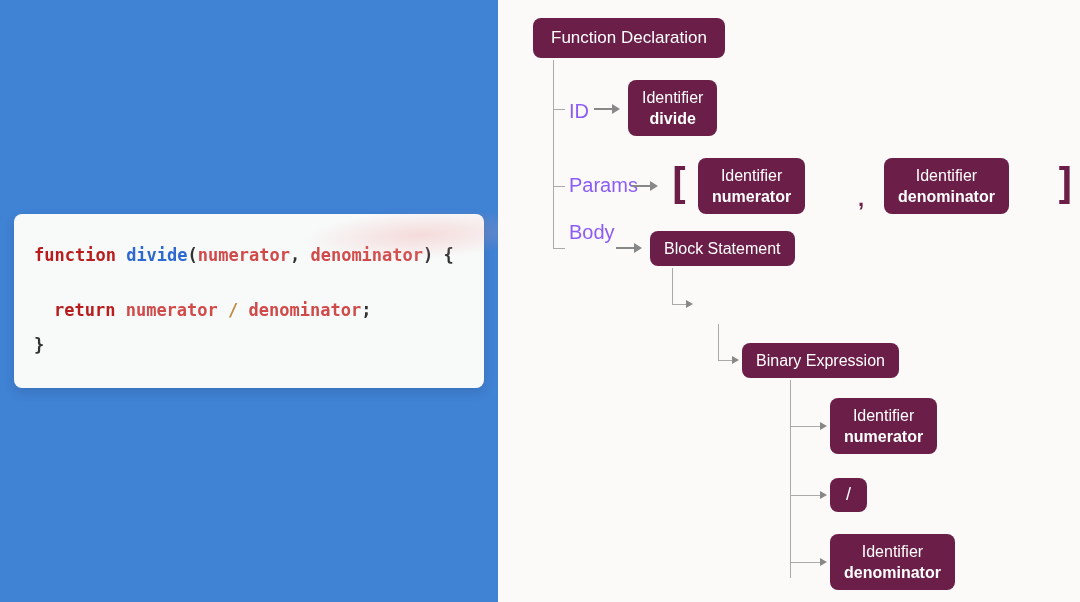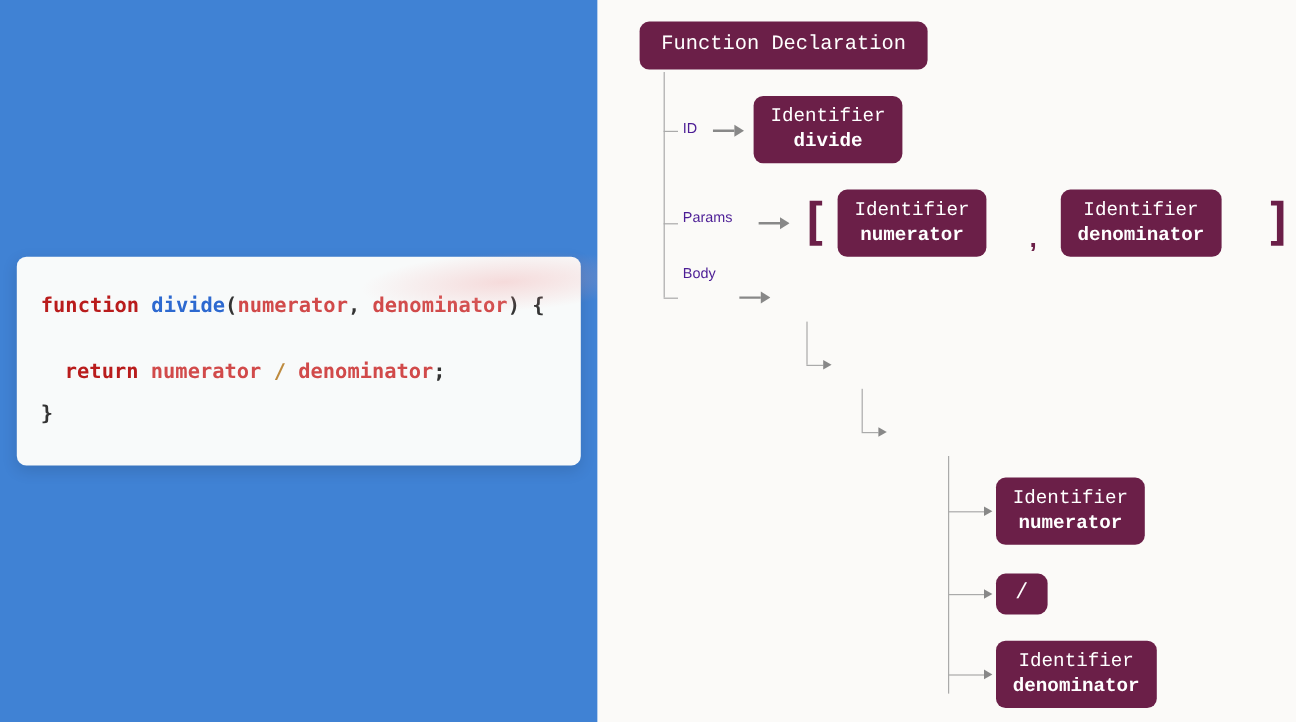--- a/index.html
+++ b/index.html
@@ -50,27 +50,26 @@
       color: #fff;
       border-radius: 8px;
       padding: 8px 14px;
       text-align: center;
       font-size: 16px;
       line-height: 1.2;
       display: flex;
       flex-direction: column;
       justify-content: center;
       align-items: center;
-      font-family: Liberation Mono, monospace;
     }
     .node .sub { font-weight: 700; margin-top: 2px; }
     .label {
       position: absolute;
-      color: #4c1d95;
-      font-size: 12px;
+      color: #8b5cf6;
+      font-size: 20px;
       font-weight: 400;
     }
     .bracket {
       position: absolute;
       color: #6b1f48;
       font-size: 42px;
       font-weight: 700;
       font-family: monospace;
     }
     .comma {
@@ -170,28 +169,34 @@
     <span class="sub">denominator</span>
   </div>
   <div class="bracket" style="left:555px; top:160px;">]</div>
 
   <div class="line-h" style="left:55px; top:248px; width:12px;"></div>
   <div class="label" style="left:71px; top:221px;">Body</div>
   <svg style="position:absolute; left:118px; top:240px;" width="26" height="16">
       <line x1="0" y1="8" x2="18" y2="8" stroke="#888" stroke-width="2"></line>
       <polygon points="18,3 26,8 18,13" fill="#888"></polygon>
     </svg>
+  <div class="node" style="left:152px; top:231px; padding:8px 14px;">
+    <span>Block Statement</span>
+  </div>
 
   <div class="line-v" style="left:174px; top:268px; height:36px;"></div>
   <div class="line-h" style="left:174px; top:304px; width:14px;"></div>
   <div class="arrow-head" style="left:188px; top:300px;"></div>
 
   <div class="line-v" style="left:220px; top:324px; height:36px;"></div>
   <div class="line-h" style="left:220px; top:360px; width:14px;"></div>
   <div class="arrow-head" style="left:234px; top:356px;"></div>
+  <div class="node" style="left:244px; top:343px; padding:8px 14px;">
+    <span>Binary Expression</span>
+  </div>
 
   <div class="line-v" style="left:292px; top:380px; height:198px;"></div>
 
   <div class="line-h" style="left:292px; top:426px; width:30px;"></div>
   <div class="arrow-head" style="left:322px; top:422px;"></div>
   <div class="node" style="left:332px; top:398px;">
     <span>Identifier</span>
     <span class="sub">numerator</span>
   </div>
 

